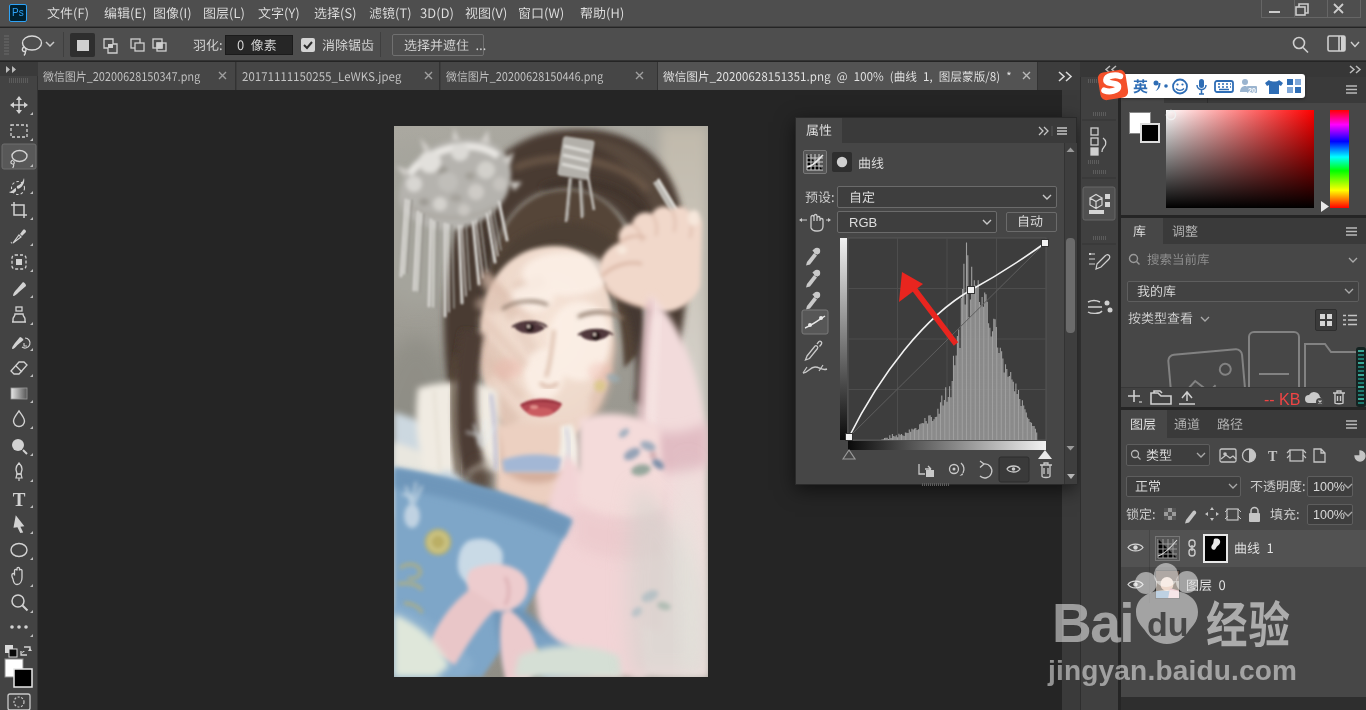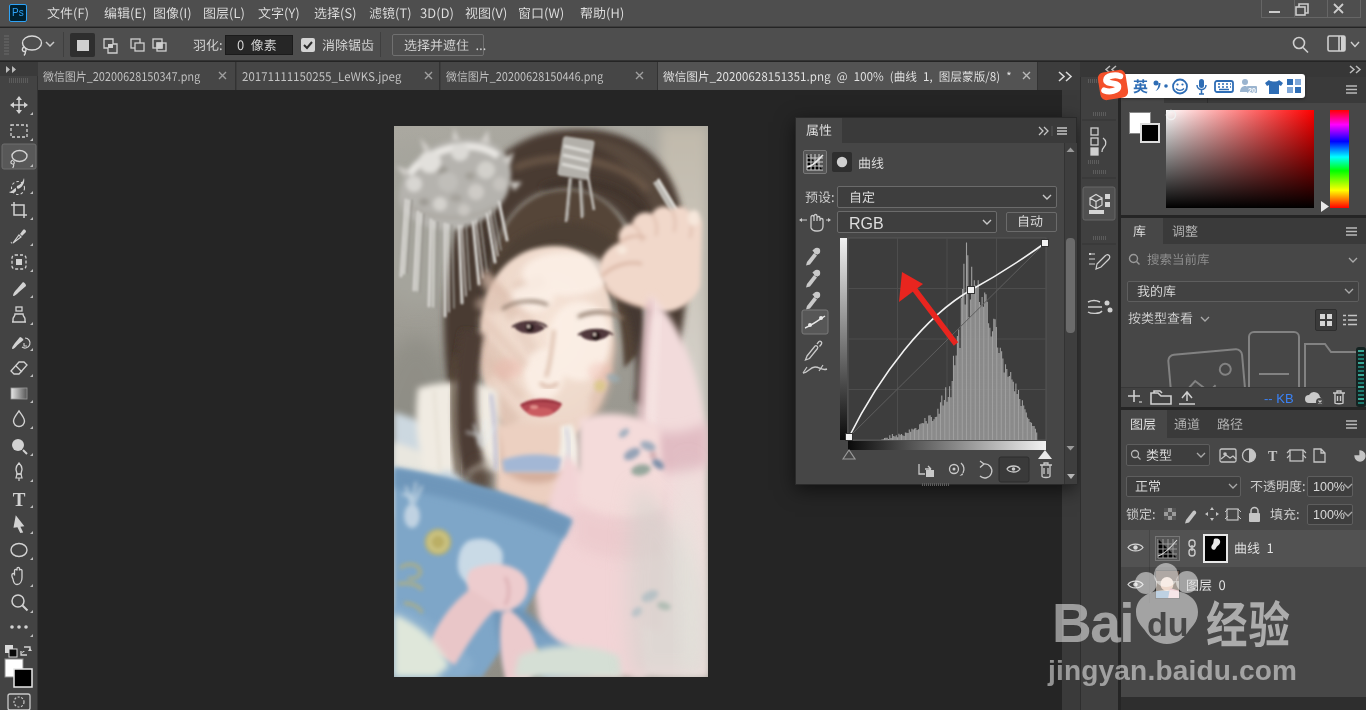--- a/index.html
+++ b/index.html
@@ -492,21 +492,21 @@
     </svg>
 <div class="abs" style="left:832px;top:152px;width:20px;height:20px;background:#2e2e2e;border-radius:2px"></div>
 <svg class="abs" style="left:832px;top:152px" width="20" height="20">
       <circle cx="10" cy="10" r="5.2" fill="#cfcfcf"></circle>
     </svg>
 <div class="abs" style="left:837px;top:186px;width:220px;height:22px;background:#3e3e3e;border:1px solid #6b6b6b;border-radius:2px"></div>
 <svg class="abs" style="left:1042px;top:194px" width="10" height="7">
       <path d="M1 1l4 4 4-4" stroke="#c9c9c9" stroke-width="1.4" fill="none"></path>
     </svg>
 <div class="abs" style="left:837px;top:211px;width:160px;height:22px;background:#3e3e3e;border:1px solid #6b6b6b;border-radius:2px"></div>
-<div class="abs" style="left:849px;top:215px;font-size:16px;color:#dedede">RGB</div>
+<div class="abs" style="left:849px;top:215px;font-size:13px;color:#dedede">RGB</div>
 <svg class="abs" style="left:982px;top:219px" width="10" height="7">
       <path d="M1 1l4 4 4-4" stroke="#c9c9c9" stroke-width="1.4" fill="none"></path>
     </svg>
 <div class="abs" style="left:1006px;top:212px;width:51px;height:20px;background:#464646;border:1px solid #6b6b6b;border-radius:2px"></div>
 <svg class="abs" style="left:797px;top:210px" width="36" height="170" viewBox="0 0 36 170">
 <g stroke="#c9c9c9" fill="none" stroke-width="1.3">
 <path d="M14 14v-7c0-2 3-2 3 0v4v-5c0-2 3-2 3 0v5v-3c0-2 3-2 3 0v3v-1c0-2 3-2 3 0v6c0 3-2 5-5 5h-2c-2 0-4-1-5-3z"></path>
 <path d="M3 10h7M29 10h4" stroke-width="1.1"></path>
         <path d="M5 8l-3 2 3 2M31 8l3 2-3 2" fill="#c9c9c9" stroke="none"></path>
 </g>
@@ -738,21 +738,21 @@
     </svg>
 <div class="abs" style="left:1121px;top:387px;width:245px;height:20px;background:#424242;border-top:1px solid #383838"></div>
 <svg class="abs" style="left:1126px;top:388px" width="240" height="18" viewBox="0 0 240 18">
 <g stroke="#cfcfcf" stroke-width="1.6" fill="none">
 <path d="M8 2v12M2 8h12"></path>
         <path d="M13 14h3" stroke-width="1.2"></path>
 <path d="M25 5h7l3 3h10v8h-20zM28 5v-2h6l2 2"></path>
 <path d="M56 10l5-6 5 6M61 4v9M53 16h16" stroke-width="1.5"></path>
 </g>
     </svg>
-<div class="abs" style="left:1264px;top:391px;font-size:13px;color:#3b82f6">-- KB</div>
+<div class="abs" style="left:1264px;top:391px;font-size:16px;color:#ef4444">-- KB</div>
 <svg class="abs" style="left:1303px;top:391px" width="24" height="15">
       <path d="M6 12a4 4 0 0 1 0-8a6 6 0 0 1 11 2a3.5 3.5 0 0 1 0 6z" fill="#c9c9c9"></path>
       <circle cx="17" cy="11" r="4" fill="#474747"></circle>
       <path d="M15.5 9.5l3 3M18.5 9.5l-3 3" stroke="#c9c9c9" stroke-width="1.2"></path>
     </svg>
 <svg class="abs" style="left:1332px;top:389px" width="14" height="16">
       <g stroke="#c9c9c9" stroke-width="1.4" fill="none">
         <path d="M1 4h12M3 4v10c0 1 8 1 8 0V4M5 4V2h4v2M5.5 7v5M8.5 7v5"></path>
       </g>
     </svg>

